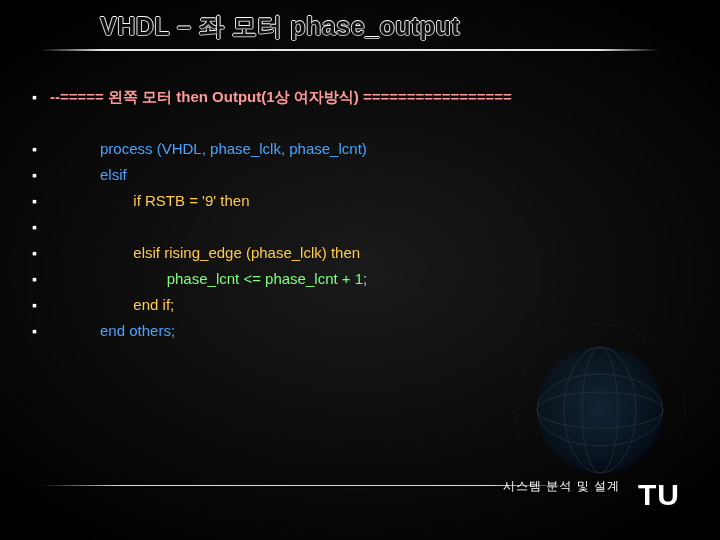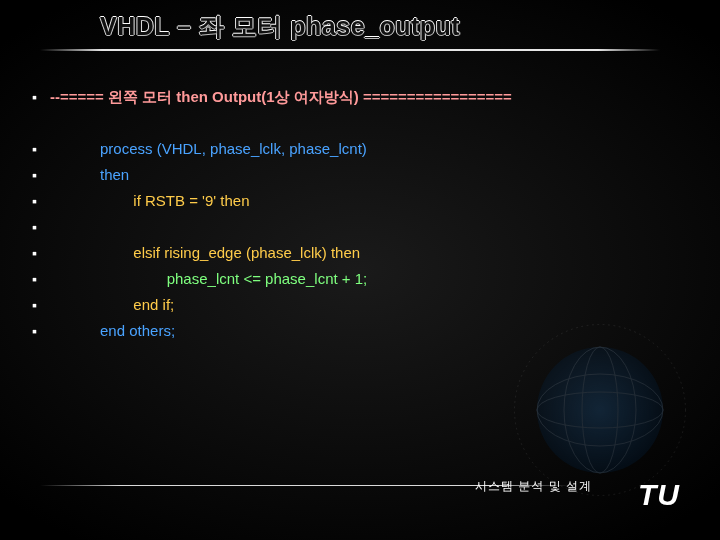--- a/index.html
+++ b/index.html
@@ -98,24 +98,22 @@
     opacity: 0.85;
   }
   .footer-label {
     font-size: 12px;
     color: #fff;
     letter-spacing: 1px;
   }
   .footer-logo {
     font-size: 30px;
     font-weight: 900;
-    font-style: italic;
     color: #fff;
     letter-spacing: 1px;
-    margin-left: 28px;
   }
 </style>
 </head>
 <body>
 
 <div class="slide">
 
   <svg class="bg-deco" viewBox="0 0 200 200">
     <defs>
       <radialGradient id="g1" cx="50%" cy="50%" r="50%">
@@ -144,21 +142,21 @@
       <div class="line">
         <div class="bullet"></div>
         <div class="text "></div>
       </div>
       <div class="line">
         <div class="bullet">▪</div>
         <div class="text c-key">            process (VHDL, phase_lclk, phase_lcnt)</div>
       </div>
       <div class="line">
         <div class="bullet">▪</div>
-        <div class="text c-key">            then</div>
+        <div class="text c-key">            elsif</div>
       </div>
       <div class="line">
         <div class="bullet">▪</div>
         <div class="text c-ctrl">                    if RSTB = '9' then</div>
       </div>
       <div class="line">
         <div class="bullet">▪</div>
       </div>
       <div class="line">
         <div class="bullet">▪</div>

